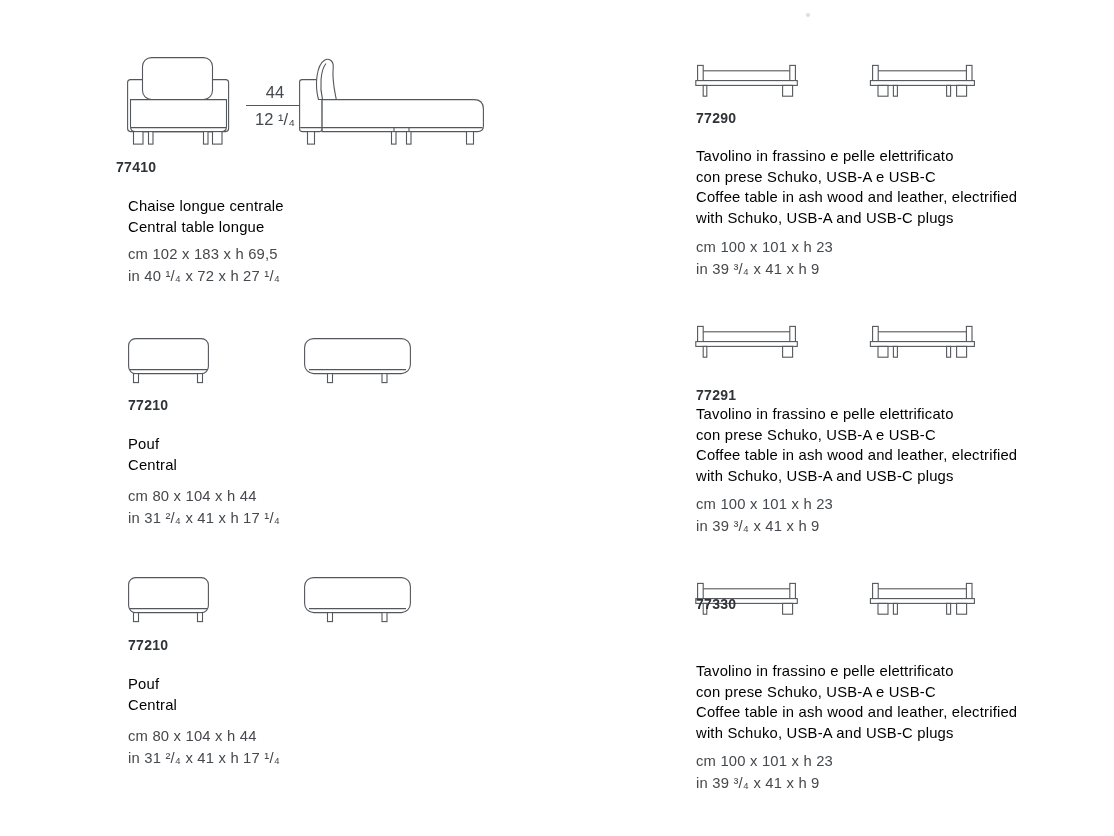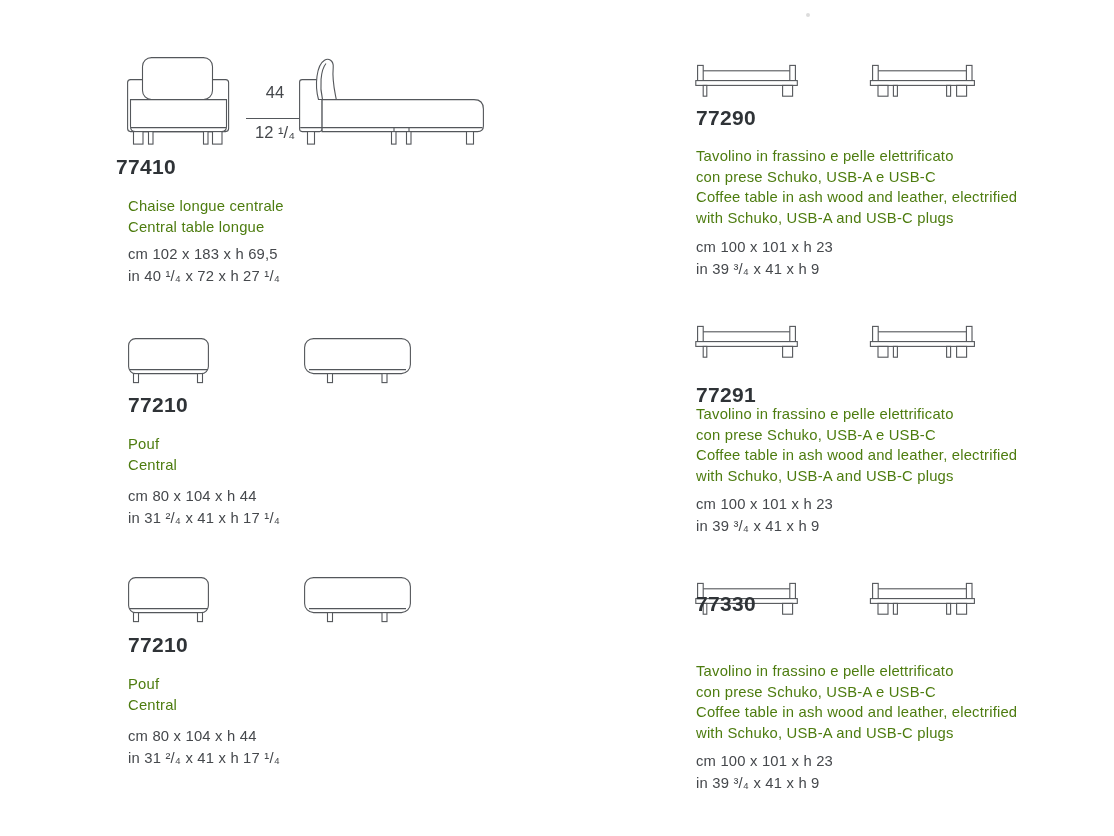--- a/index.html
+++ b/index.html
@@ -10,31 +10,31 @@
     background: #ffffff;
     font-family: "Liberation Sans", "DejaVu Sans", sans-serif;
     overflow: hidden;
   }
   .drawing { position: absolute; }
   
   svg .shape { fill: #ffffff; stroke: #54575b; stroke-width: 1.1; }
   svg .ln    { fill: none;    stroke: #54575b; stroke-width: 1.1; }
   .code {
     position: absolute;
-    font-size: 21px;
+    font-size: 14px;
     font-weight: bold;
     color: #2f3337;
     letter-spacing: .3px;
     line-height: 16px;
     white-space: nowrap;
   }
   .desc {
     position: absolute;
     font-size: 14.8px;
-    color: #4d7c0f;
+    color: #000000;
     line-height: 20.5px;
     letter-spacing: .2px;
     white-space: nowrap;
   }
   .dims {
     position: absolute;
     font-size: 14.8px;
     color: #45484c;
     line-height: 21.5px;
     letter-spacing: .2px;
@@ -44,21 +44,21 @@
     position: absolute;
     left: 246px;
     top: 82px;
     width: 58px;
     text-align: center;
     color: #45484c;
   }
   .dim-annotation .dim-top {
     font-size: 16.5px;
     line-height: 20px;
-    padding-bottom: 16px;
+    padding-bottom: 3px;
     border-bottom: 1.4px solid #54575b;
   }
   .dim-annotation .dim-bottom {
     font-size: 16.5px;
     line-height: 20px;
     padding-top: 3px;
   }
   .stray-mark {
     position: absolute;
     left: 806px;

